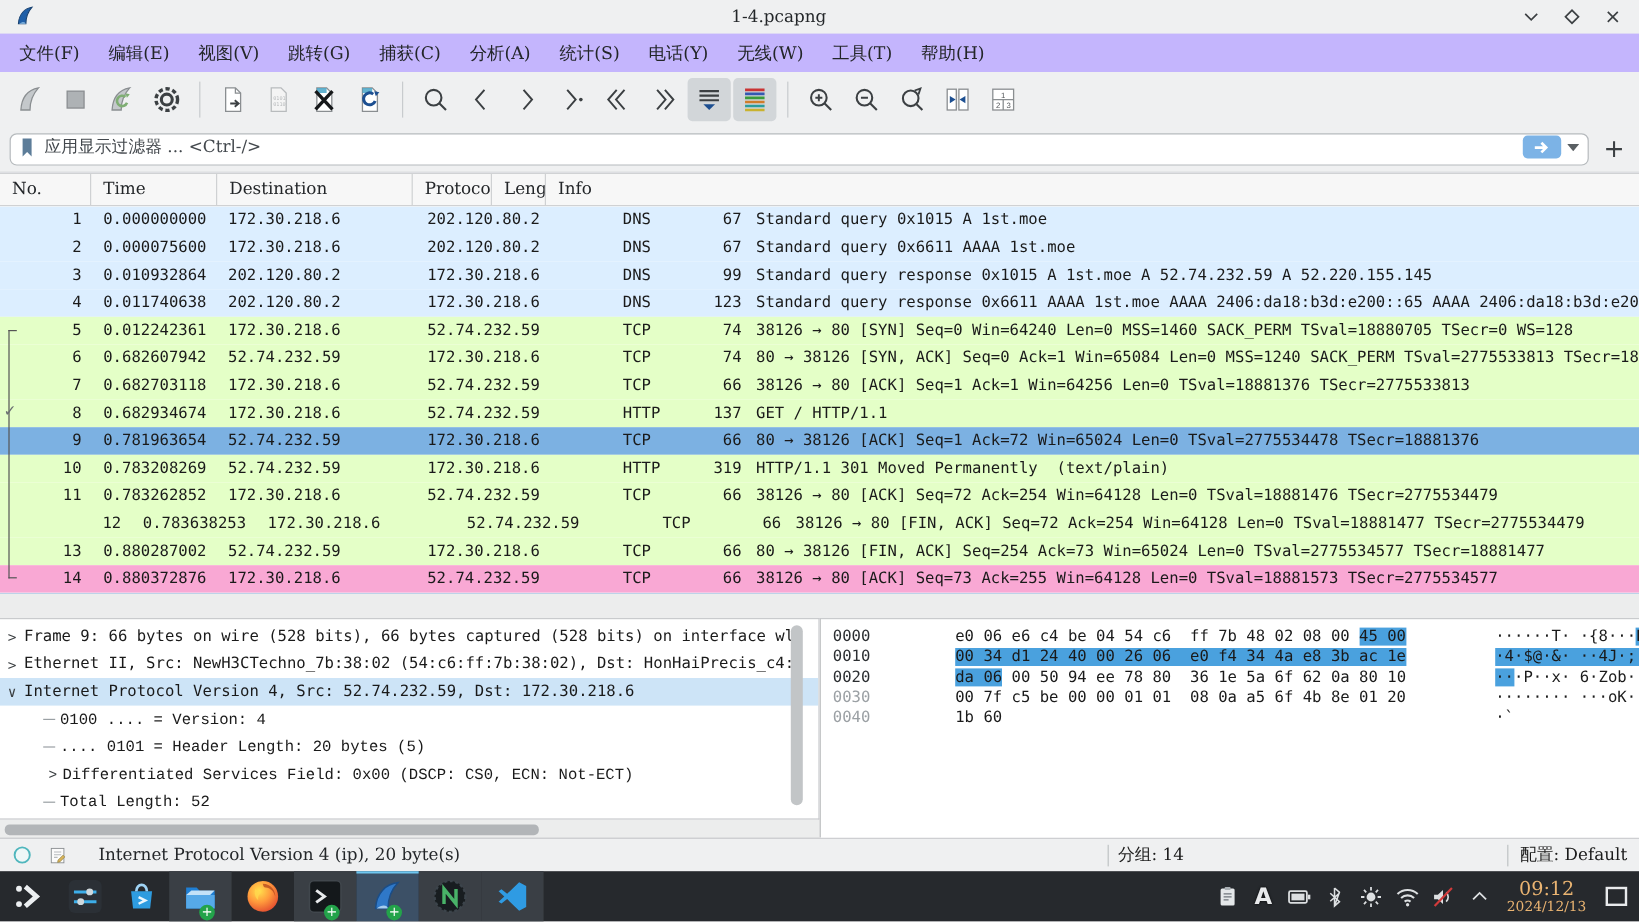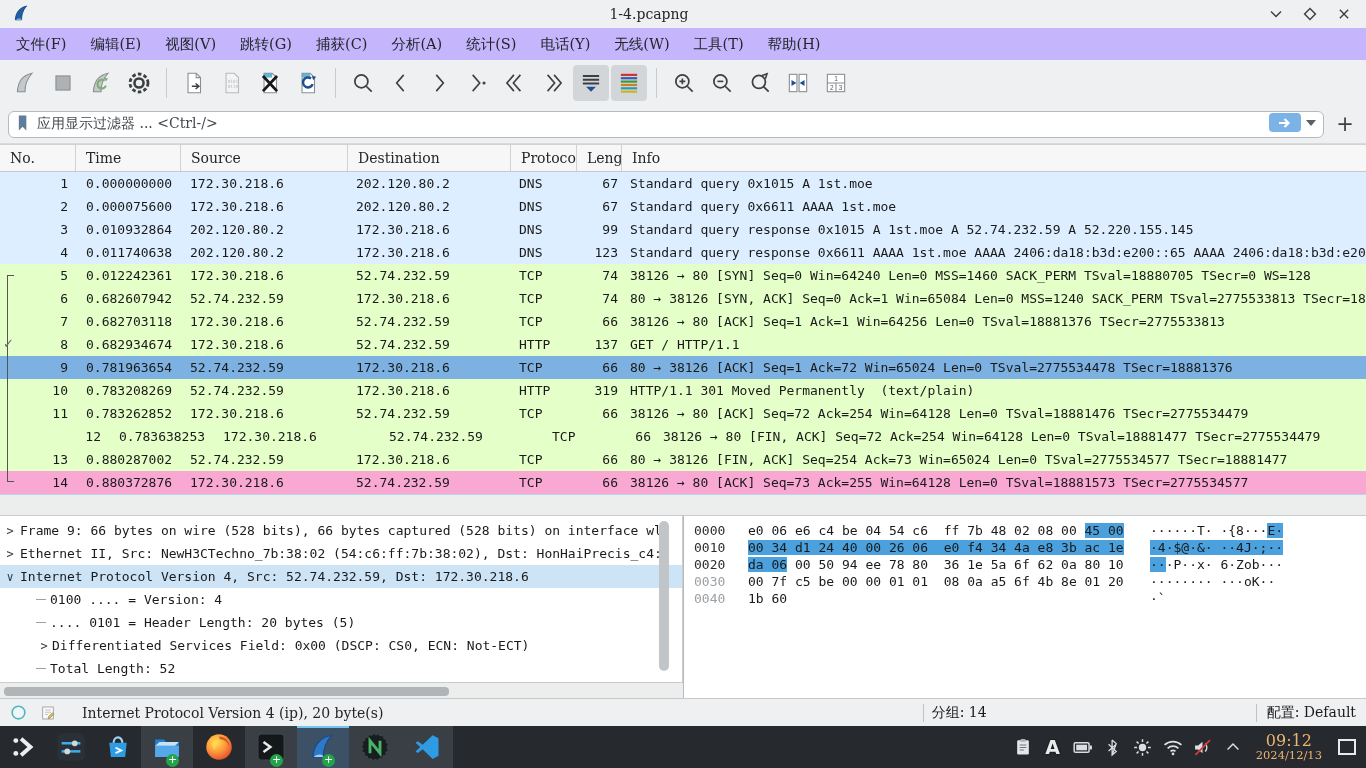--- a/index.html
+++ b/index.html
@@ -50,29 +50,29 @@
 
   
   .splitter { height:20px; background:#eceded; }
 
   
   .bottom { height:183px; display:flex; background:#eceded; }
   .bleft { width:683px; position:relative; }
   .details { height:168px; background:#fff; border:1px solid #c9cbcd; border-left:none; overflow:hidden; padding-top:3px; }
   .dline { height:23px; display:flex; align-items:center; font-size:13px; white-space:pre; }
   .dline .exp { width:20px; text-align:center; color:#3c4043; font-size:12px; flex:none; }
-  .dline.d1 { padding-left:36px; }
+  .dline.d1 { padding-left:36px;font-family:Liberation Mono, monospace; }
   .dline.d1 .exp { width:16px; }
   .dline .tick { width:10px; border-top:1px solid #9aa0a4; margin-right:4px; flex:none; }
   .hscroll { position:absolute; left:0; top:170px; width:683px; height:13px; display:flex; align-items:center; padding:0 4px; }
   .hscroll .handle { width:445px; height:9px; border-radius:4px; background:#b2b5b8; }
   .vscroll { position:absolute; right:14px; top:6px; width:10px; height:156px; }
   .vscroll .handle { width:10px; height:150px; border-radius:5px; background:#c2c5c7; }
   .hex { flex:1; background:#fff; border-top:1px solid #c9cbcd; border-left:1px solid #b8babc; overflow:hidden; padding:7px 0 0 10px; }
-  .hrow { height:17px; font-size:13px; white-space:pre; display:flex; }
+  .hrow { height:17px; font-size:13px; white-space:pre; display:flex;gap:48px; }
   .hrow .off { width:42px; color:#2b2e31; flex:none; }
   .hrow .off.dim { color:#9ba0a4; }
   .hrow .hx { margin-left:12px; width:376px; flex:none; }
   .hrow .as { margin-left:26px; }
   .hl { background:var(--hexhl); }
 
   
   .statusbar { height:28px; display:flex; align-items:center; background:#eff0f1; border-top:1px solid #c6c8ca; font-size:14px; }
   .sb-icon { border:none; background:none; width:24px; height:22px; display:flex; align-items:center; justify-content:center; padding:0; margin-left:6px; }
   .sb-field { margin-left:22px; color:#232629; flex:1; white-space:nowrap; overflow:hidden; }
@@ -336,21 +336,20 @@
           <path d="M0 0 h10 L5 6 Z" fill="#5a5f63"></path>
         </svg>
     </button>
   </div>
   <button class="filter-add">+</button>
 </div>
 
 <div class="pheader" id="pheader">
     <div class="cell c0">No.</div>
     <div class="cell c1">Time</div>
-    <div class="cell c2">Source</div>
     <div class="cell c3">Destination</div>
     <div class="cell c4">Protocol</div>
     <div class="cell c5">Length</div>
     <div class="cell c6">Info</div>
   </div>
 <div class="plist mono" id="plist">
     <div class="prow" style="background: rgb(220, 238, 255);"><span class="c0">1</span><span class="c1">0.000000000</span><span class="c2">172.30.218.6</span><span class="c3">202.120.80.2</span><span class="c4">DNS</span><span class="c5">67</span><span class="c6">Standard query 0x1015 A 1st.moe</span></div>
     <div class="prow" style="background: rgb(220, 238, 255);"><span class="c0">2</span><span class="c1">0.000075600</span><span class="c2">172.30.218.6</span><span class="c3">202.120.80.2</span><span class="c4">DNS</span><span class="c5">67</span><span class="c6">Standard query 0x6611 AAAA 1st.moe</span></div>
     <div class="prow" style="background: rgb(220, 238, 255);"><span class="c0">3</span><span class="c1">0.010932864</span><span class="c2">202.120.80.2</span><span class="c3">172.30.218.6</span><span class="c4">DNS</span><span class="c5">99</span><span class="c6">Standard query response 0x1015 A 1st.moe A 52.74.232.59 A 52.220.155.145</span></div>
     <div class="prow" style="background: rgb(220, 238, 255);"><span class="c0">4</span><span class="c1">0.011740638</span><span class="c2">202.120.80.2</span><span class="c3">172.30.218.6</span><span class="c4">DNS</span><span class="c5">123</span><span class="c6">Standard query response 0x6611 AAAA 1st.moe AAAA 2406:da18:b3d:e200::65 AAAA 2406:da18:b3d:e201</span></div>

